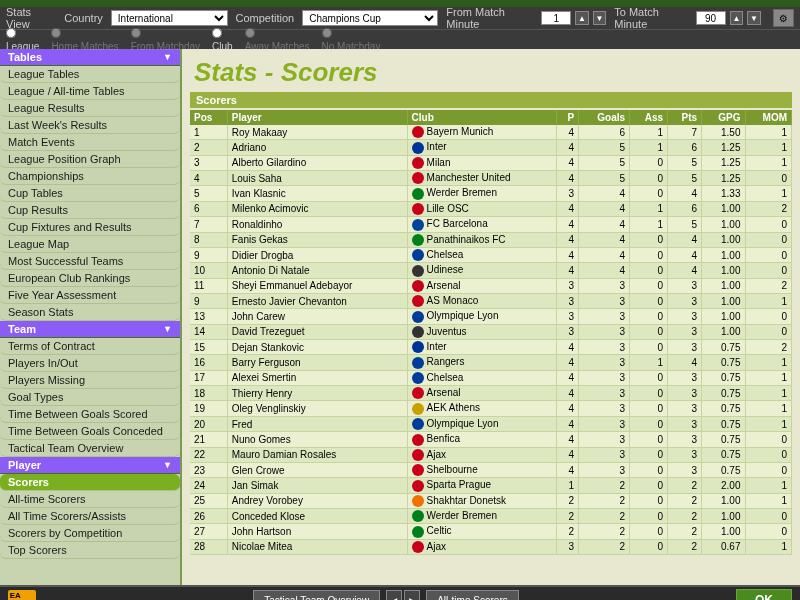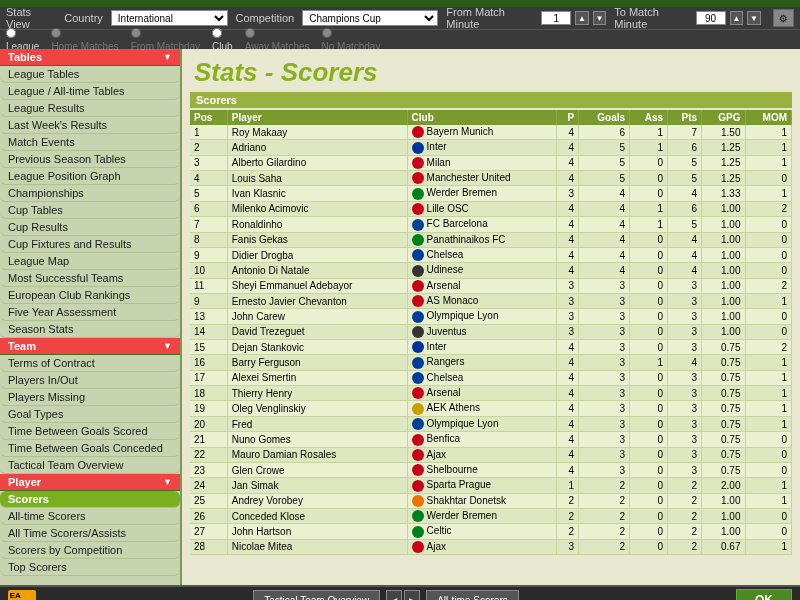--- a/index.html
+++ b/index.html
@@ -106,21 +106,21 @@
     
     #sidebar {
       width: 182px;
       background: #c8d4b0;
       border-right: 2px solid #7a9a50;
       overflow-y: auto;
       display: flex;
       flex-direction: column;
     }
     .sidebar-section-header {
-      background: #ef4444;
+      background: #8b5cf6;
       color: #fff;
       font-size: 11px;
       font-weight: bold;
       padding: 2px 8px;
       border-bottom: 1px solid #4a6a20;
       display: flex;
       align-items: center;
       justify-content: space-between;
     }
     .sidebar-section-header .expand-icon {
@@ -348,21 +348,20 @@
     <div class="sidebar-section-header">
       <span>Tables</span>
       <span class="expand-icon">▼</span>
     </div>
     <div id="sidebar-tables-items">
         <div class="sidebar-item">League Tables</div>
         <div class="sidebar-item">League / All-time Tables</div>
         <div class="sidebar-item">League Results</div>
         <div class="sidebar-item">Last Week's Results</div>
         <div class="sidebar-item">Match Events</div>
-        <div class="sidebar-item">Previous Season Tables</div>
         <div class="sidebar-item">League Position Graph</div>
         <div class="sidebar-item">Championships</div>
         <div class="sidebar-item">Cup Tables</div>
         <div class="sidebar-item">Cup Results</div>
         <div class="sidebar-item">Cup Fixtures and Results</div>
         <div class="sidebar-item">League Map</div>
         <div class="sidebar-item">Most Successful Teams</div>
         <div class="sidebar-item">European Club Rankings</div>
         <div class="sidebar-item">Five Year Assessment</div>
         <div class="sidebar-item">Season Stats</div>

